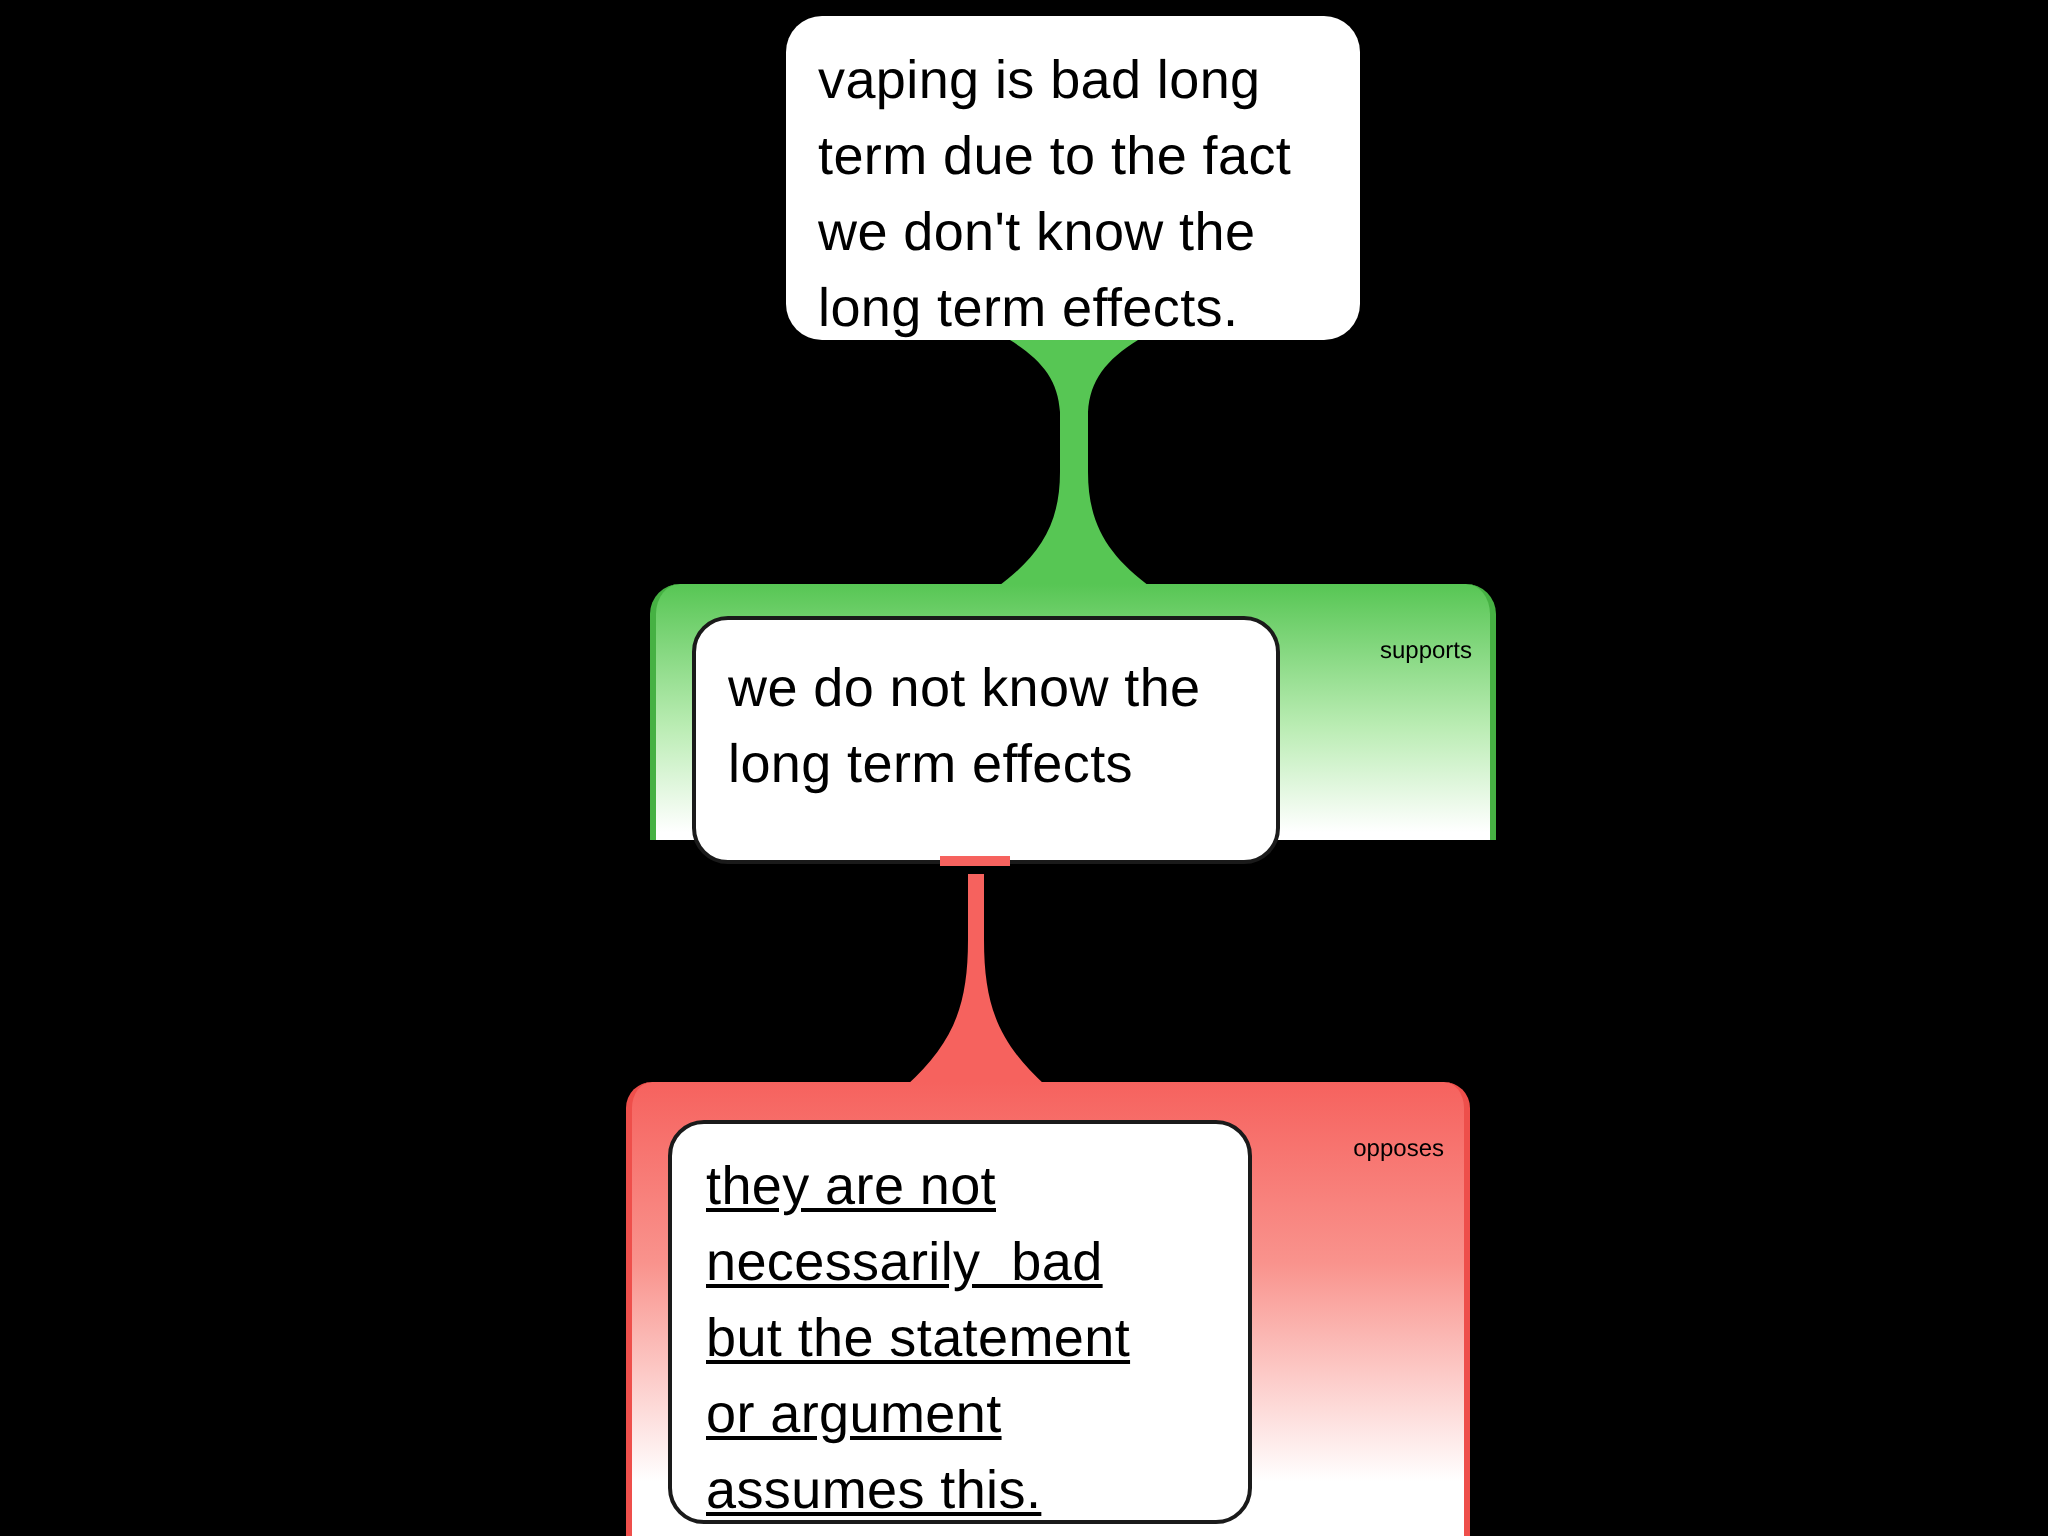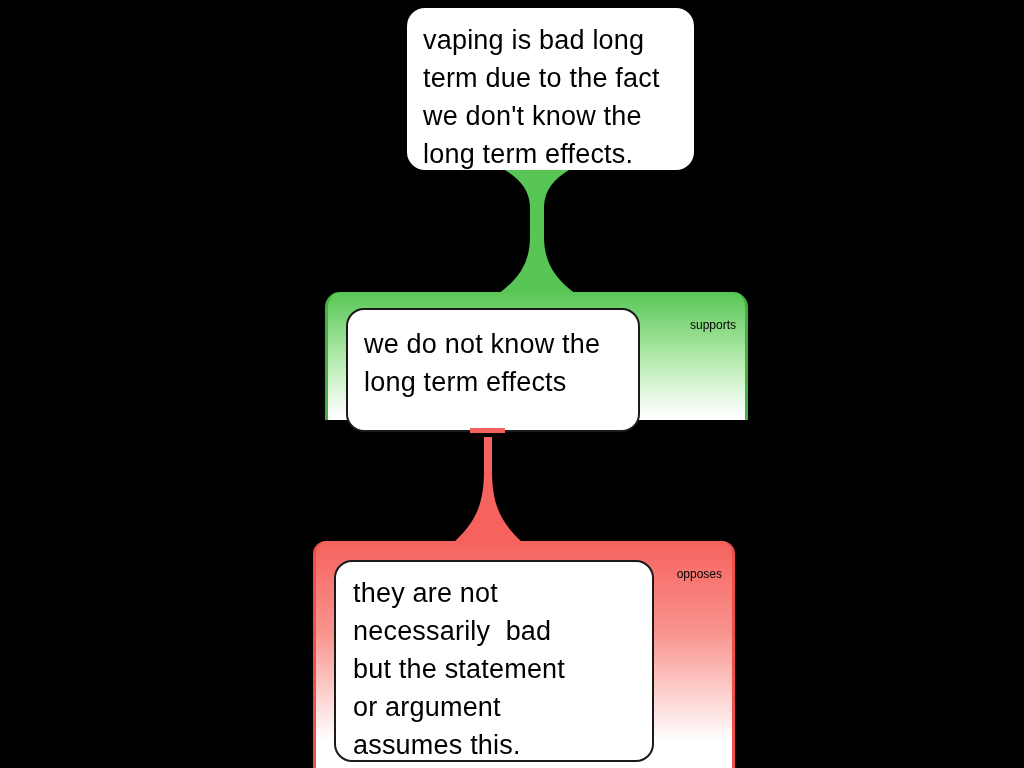--- a/index.html
+++ b/index.html
@@ -27,21 +27,20 @@
     font-size: 27px;
     line-height: 38px;
     letter-spacing: 0.2px;
   }
   
   #root-node {
     left: 393px; top: 8px;
     width: 287px; height: 162px;
     padding: 13px 16px;
     overflow: hidden;
-    margin-left: 14px;
   }
   
   .connector { position: absolute; }
   #support-connector { left: 490px; top: 166px; }
   #oppose-connector  { left: 440px; top: 436px; }
   #oppose-bar {
     position: absolute;
     left: 470px; top: 428px;
     width: 35px; height: 5px;
     background: var(--oppose, #f6625e);
@@ -83,22 +82,23 @@
     border: 2.5px solid var(--node-border, #1a1a1a);
     overflow: hidden;
   }
   #support-premise-node {
     left: 18px; top: 16px;      
     width: 294px; height: 124px;
     padding: 15px 16px;
   }
   #oppose-premise-node {
     left: 18px; top: 19px;      
-    width: 320px; height: 202px;
+    width: 292px; height: 202px;
     padding: 12px 17px;
+    text-decoration: underline;
   }
 </style>
 </head>
 <body>
 
 <div id="canvas">
 
   <div id="root-node" class="node">
     <div class="node-text">vaping is bad long
 term due to the fact

